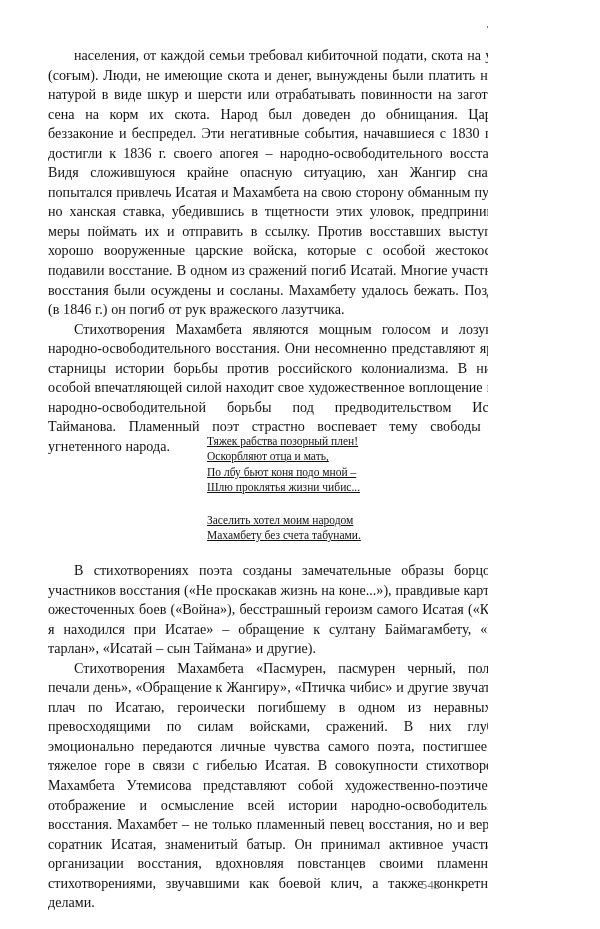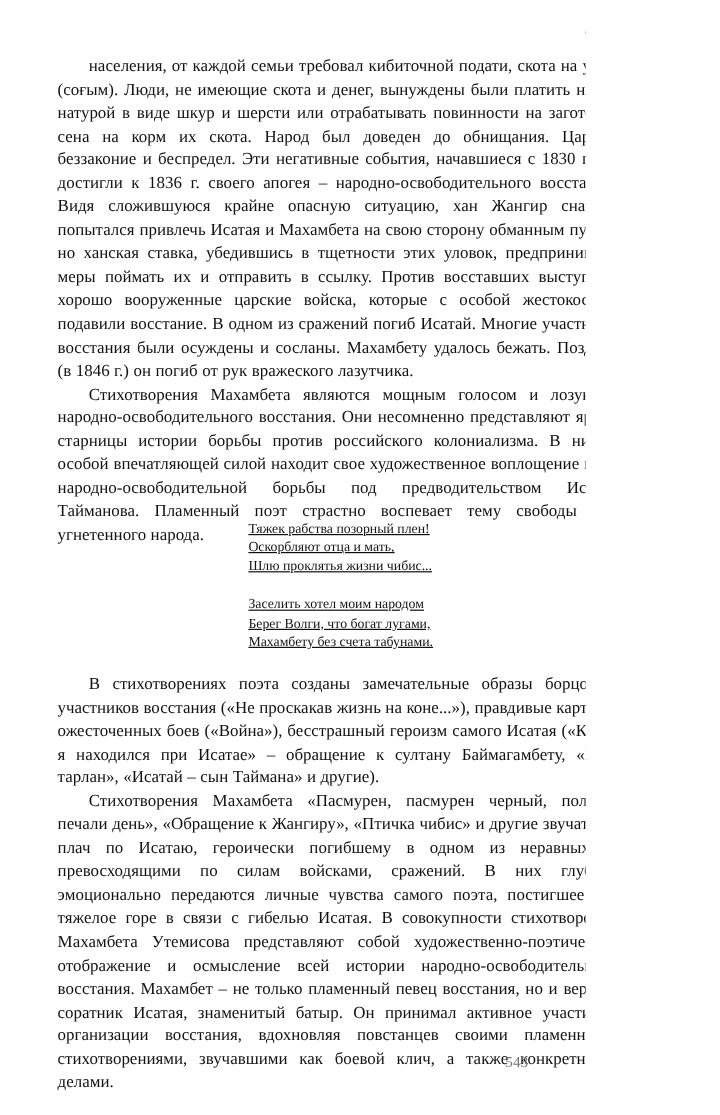--- a/index.html
+++ b/index.html
@@ -88,25 +88,25 @@
 
   <div class="content">
     <p class="body-par">населения, от каждой семьи требовал кибиточной подати, скота на убой (соғым). Люди, не имеющие скота и денег, вынуждены были платить налог натурой в виде шкур и шерсти или отрабатывать повинности на заготовке сена на корм их скота. Народ был доведен до обнищания. Царили беззаконие и беспредел. Эти негативные события, начавшиеся с 1830 года, достигли к 1836 г. своего апогея – народно-освободительного восстания. Видя сложившуюся крайне опасную ситуацию, хан Жангир сначала попытался привлечь Исатая и Махамбета на свою сторону обманным путем, но ханская ставка, убедившись в тщетности этих уловок, предпринимает меры поймать их и отправить в ссылку. Против восставших выступили хорошо вооруженные царские войска, которые с особой жестокостью подавили восстание. В одном из сражений погиб Исатай. Многие участники восстания были осуждены и сосланы. Махамбету удалось бежать. Позднее (в 1846 г.) он погиб от рук вражеского лазутчика.</p>
     <p class="body-par">Стихотворения Махамбета являются мощным голосом и лозунгом народно-освободительного восстания. Они несомненно представляют яркие старницы истории борьбы против российского колониализма. В них с особой впечатляющей силой находит свое художественное воплощение цель народно-освободительной борьбы под предводительством Исатая Тайманова. Пламенный поэт страстно воспевает тему свободы для угнетенного народа.</p>
   </div>
 
   <div class="poem-block">
     <div class="stanza">
       <div class="poem-line">Тяжек рабства позорный плен!</div>
       <div class="poem-line">Оскорбляют отца и мать,</div>
+      <div class="poem-line">По лбу бьют коня подо мной –</div>
       <div class="poem-line">Шлю проклятья жизни чибис...</div>
     </div>
     <div class="stanza">
       <div class="poem-line">Заселить хотел моим народом</div>
-      <div class="poem-line">Берег Волги, что богат лугами,</div>
       <div class="poem-line">Махамбету без счета табунами.</div>
     </div>
   </div>
 
   <div class="lower-content">
     <p class="body-par">В стихотворениях поэта созданы замечательные образы борцов – участников восстания («Не проскакав жизнь на коне...»), правдивые картины ожесточенных боев («Война»), бесстрашный героизм самого Исатая («Когда я находился при Исатае» – обращение к султану Баймагамбету, «Мой тарлан», «Исатай – сын Таймана» и другие).</p>
     <p class="body-par">Стихотворения Махамбета «Пасмурен, пасмурен черный, полный печали день», «Обращение к Жангиру», «Птичка чибис» и другие звучат как плач по Исатаю, героически погибшему в одном из неравных, с превосходящими по силам войсками, сражений. В них глубоко эмоционально передаются личные чувства самого поэта, постигшее его тяжелое горе в связи с гибелью Исатая. В совокупности стихотворения Махамбета Утемисова представляют собой художественно-поэтическое отображение и осмысление всей истории народно-освободительного восстания. Махамбет – не только пламенный певец восстания, но и верный соратник Исатая, знаменитый батыр. Он принимал активное участие в организации восстания, вдохновляя повстанцев своими пламенными стихотворениями, звучавшими как боевой клич, а также конкретными делами.</p>
   </div>
 
   <div class="page-number">543</div>

